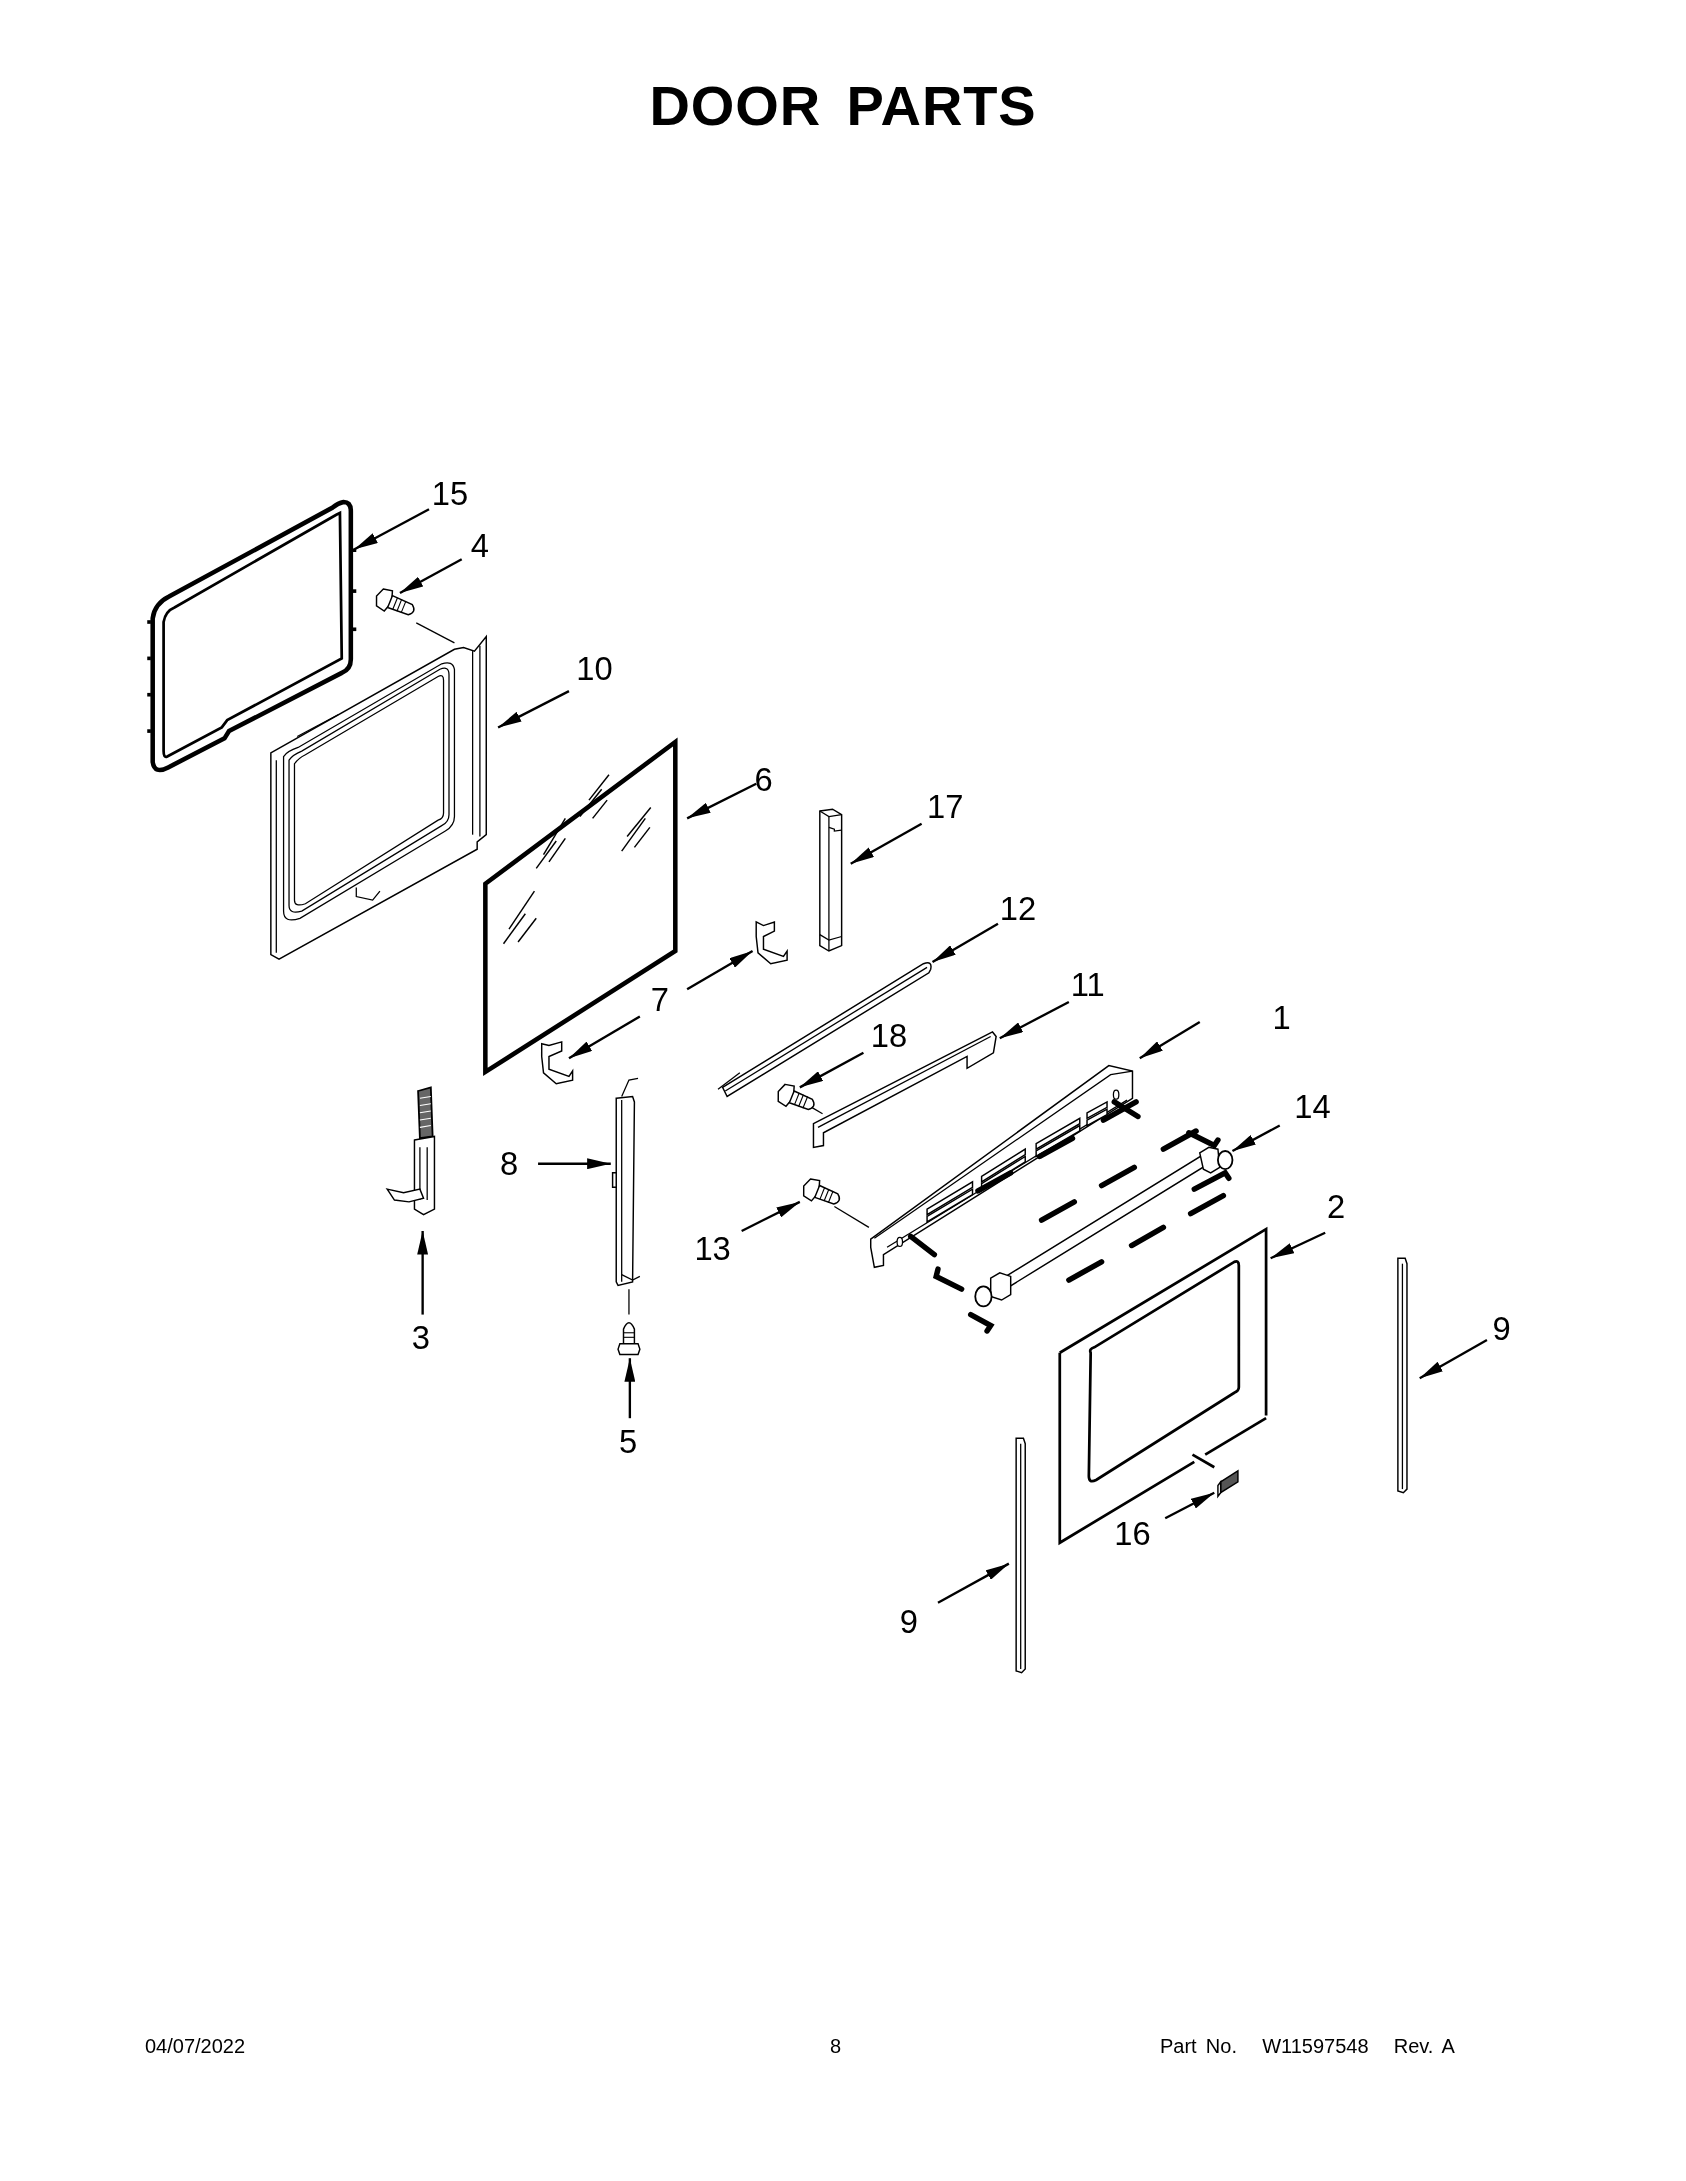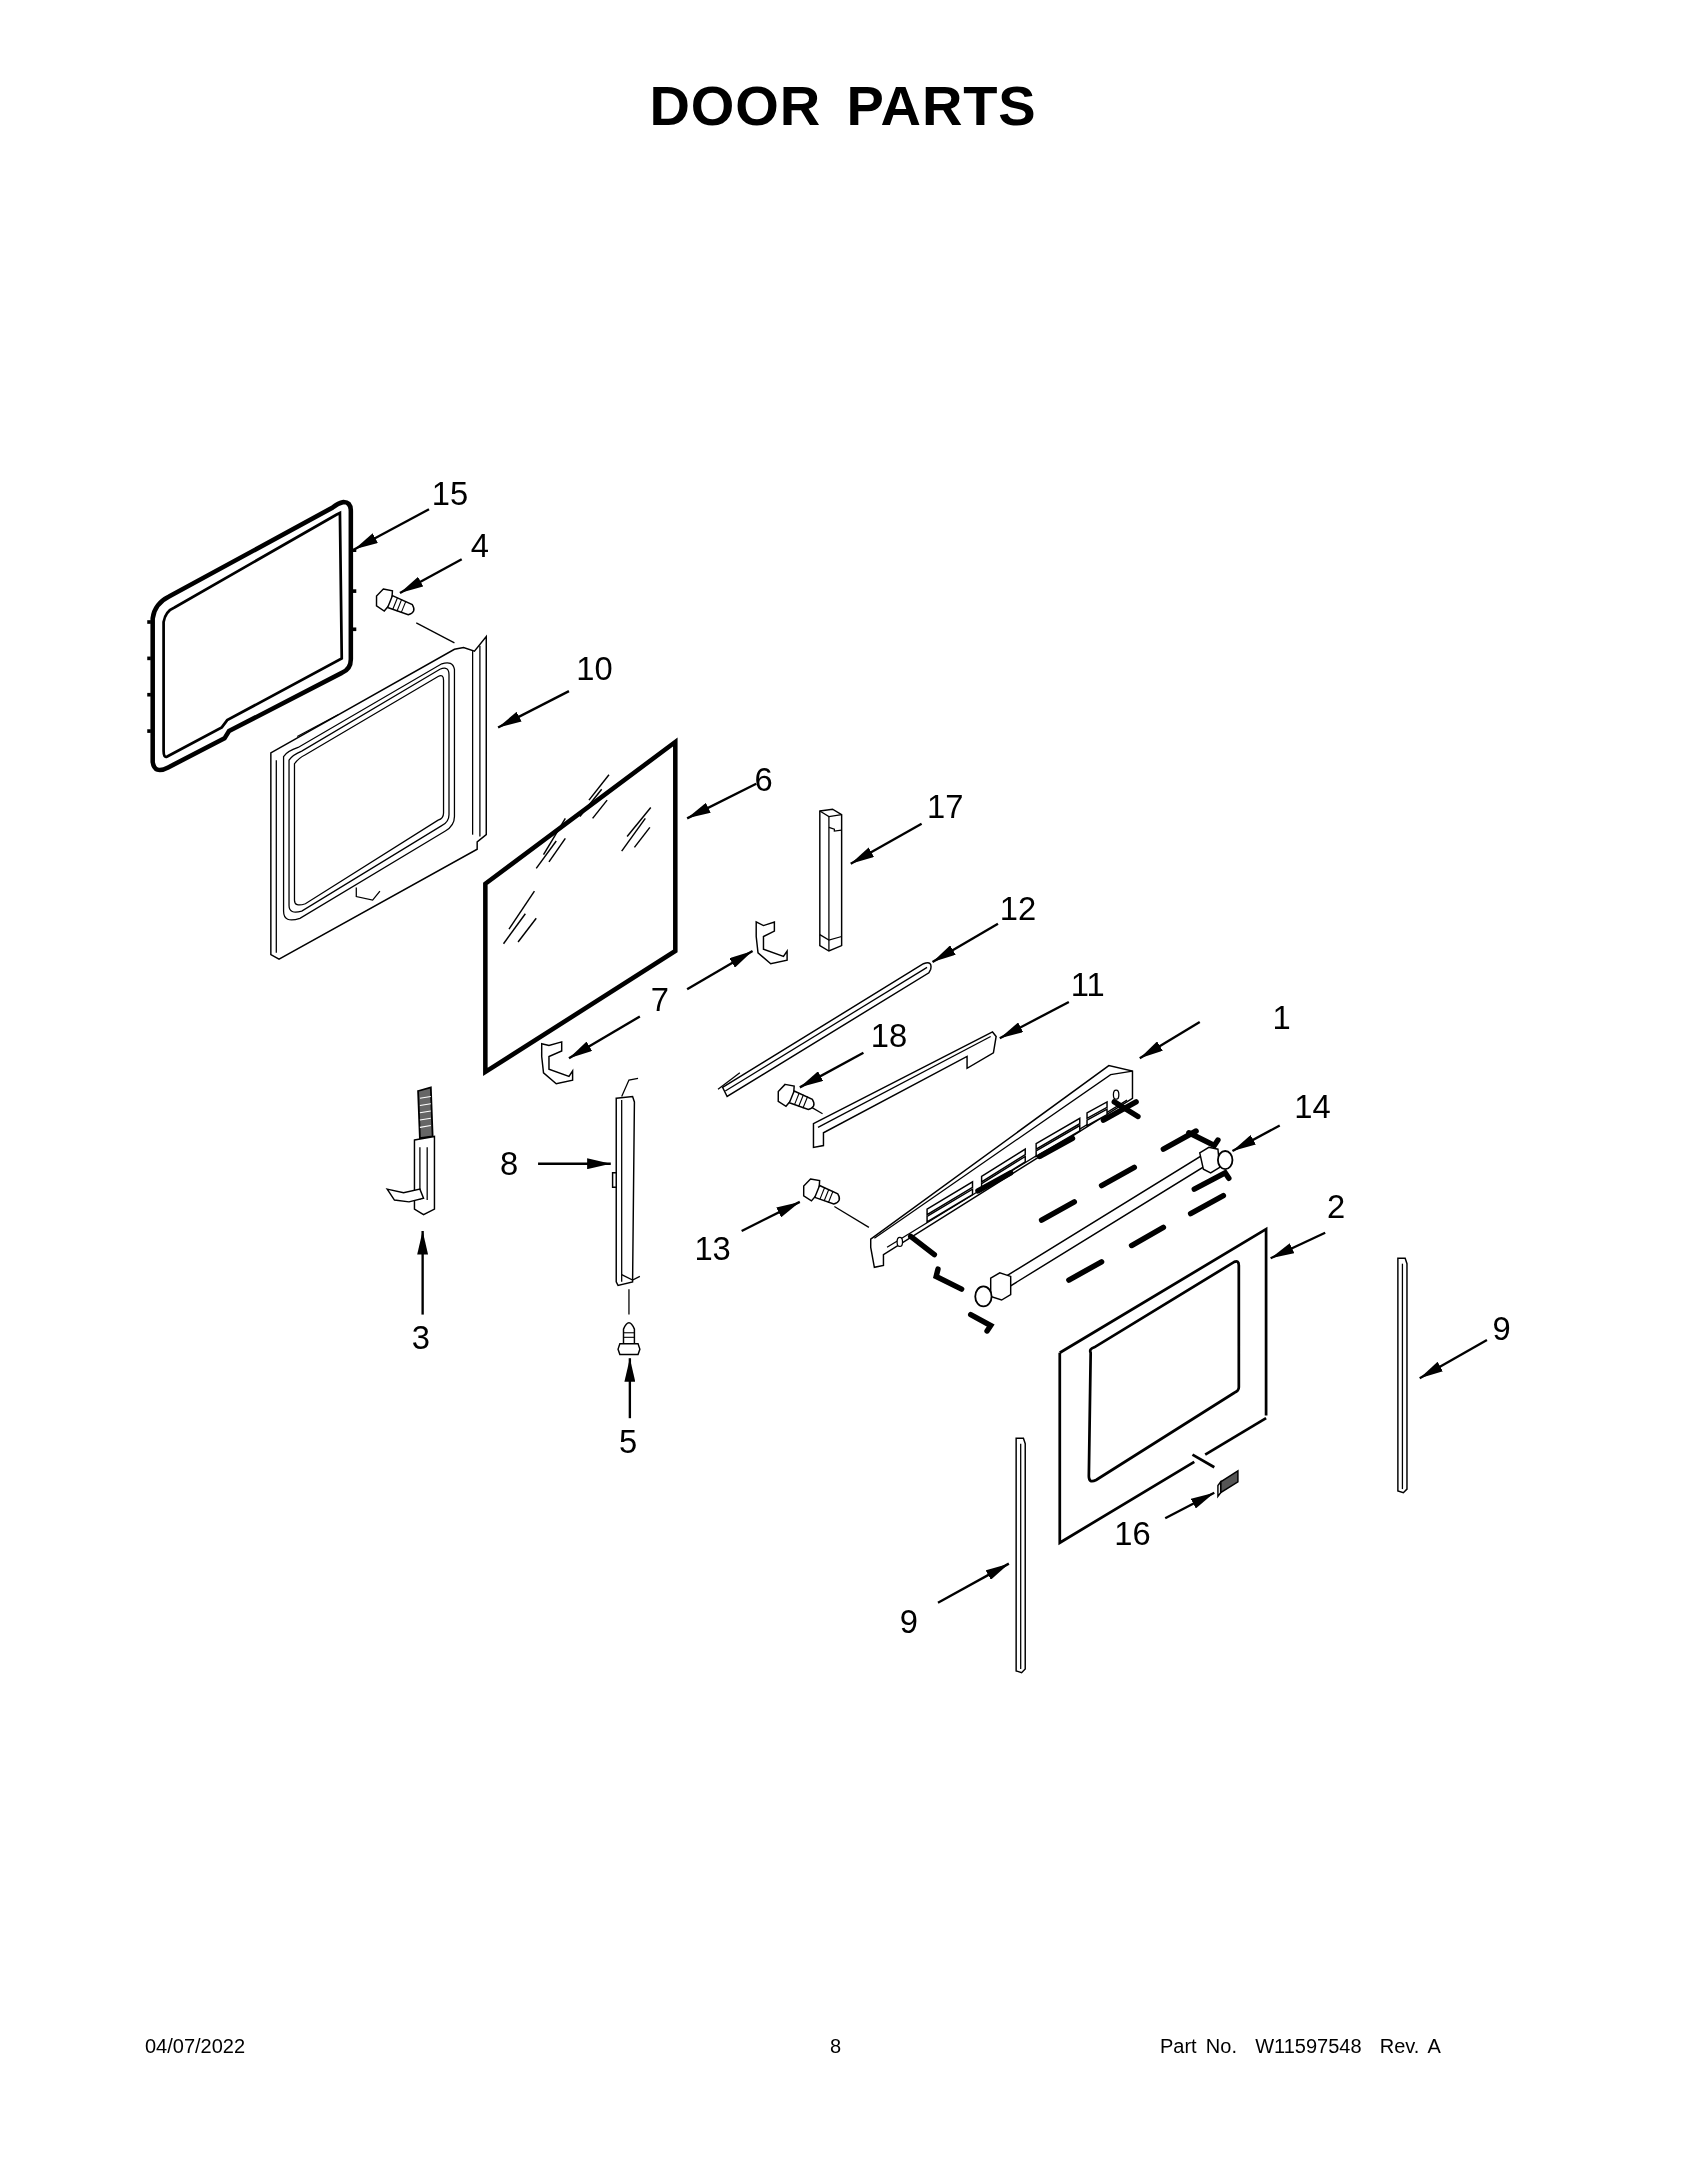--- a/index.html
+++ b/index.html
@@ -6,21 +6,21 @@
     body { width: 1686px; height: 2182px; position: relative; overflow: hidden;
            font-family: "Liberation Sans", sans-serif; color: #000; }
     .title { position: absolute; left: 0; width: 1686px; top: 73px; text-align: center;
              font-family: "Liberation Sans", sans-serif; font-weight: bold; font-size: 56px;
              letter-spacing: 0.9px; word-spacing: 9px; }
     .footer { position: absolute; top: 2035px; font-size: 20px;
               font-family: "Liberation Sans", sans-serif; }
     .footer.date { left: 145px; }
     .footer.page { left: 830px; }
     .footer.part { left: 1160px; word-spacing: 3.6px; }
-    .footer.part span + span { margin-left: 9px; }
+    .footer.part span + span { margin-left: 16px; }
     svg.diagram { position: absolute; left: 0; top: 0; width: 1686px; height: 2182px; }
     .callout { font-family: "Liberation Sans", sans-serif; font-size: 36px; fill: #000; }
     .thin { stroke: #000; stroke-width: 1.6; fill: #fff; }
     .thinnf { stroke: #000; stroke-width: 1.4; fill: none; }
     .med { stroke: #000; stroke-width: 3; fill: none; }
     .thick { stroke: #000; stroke-width: 5; fill: none; }
     .lead { stroke: #000; stroke-width: 2.6; fill: none; }
     .dash { stroke: #000; stroke-width: 6; fill: none; stroke-linecap: round; }
   </style>
 </head>

